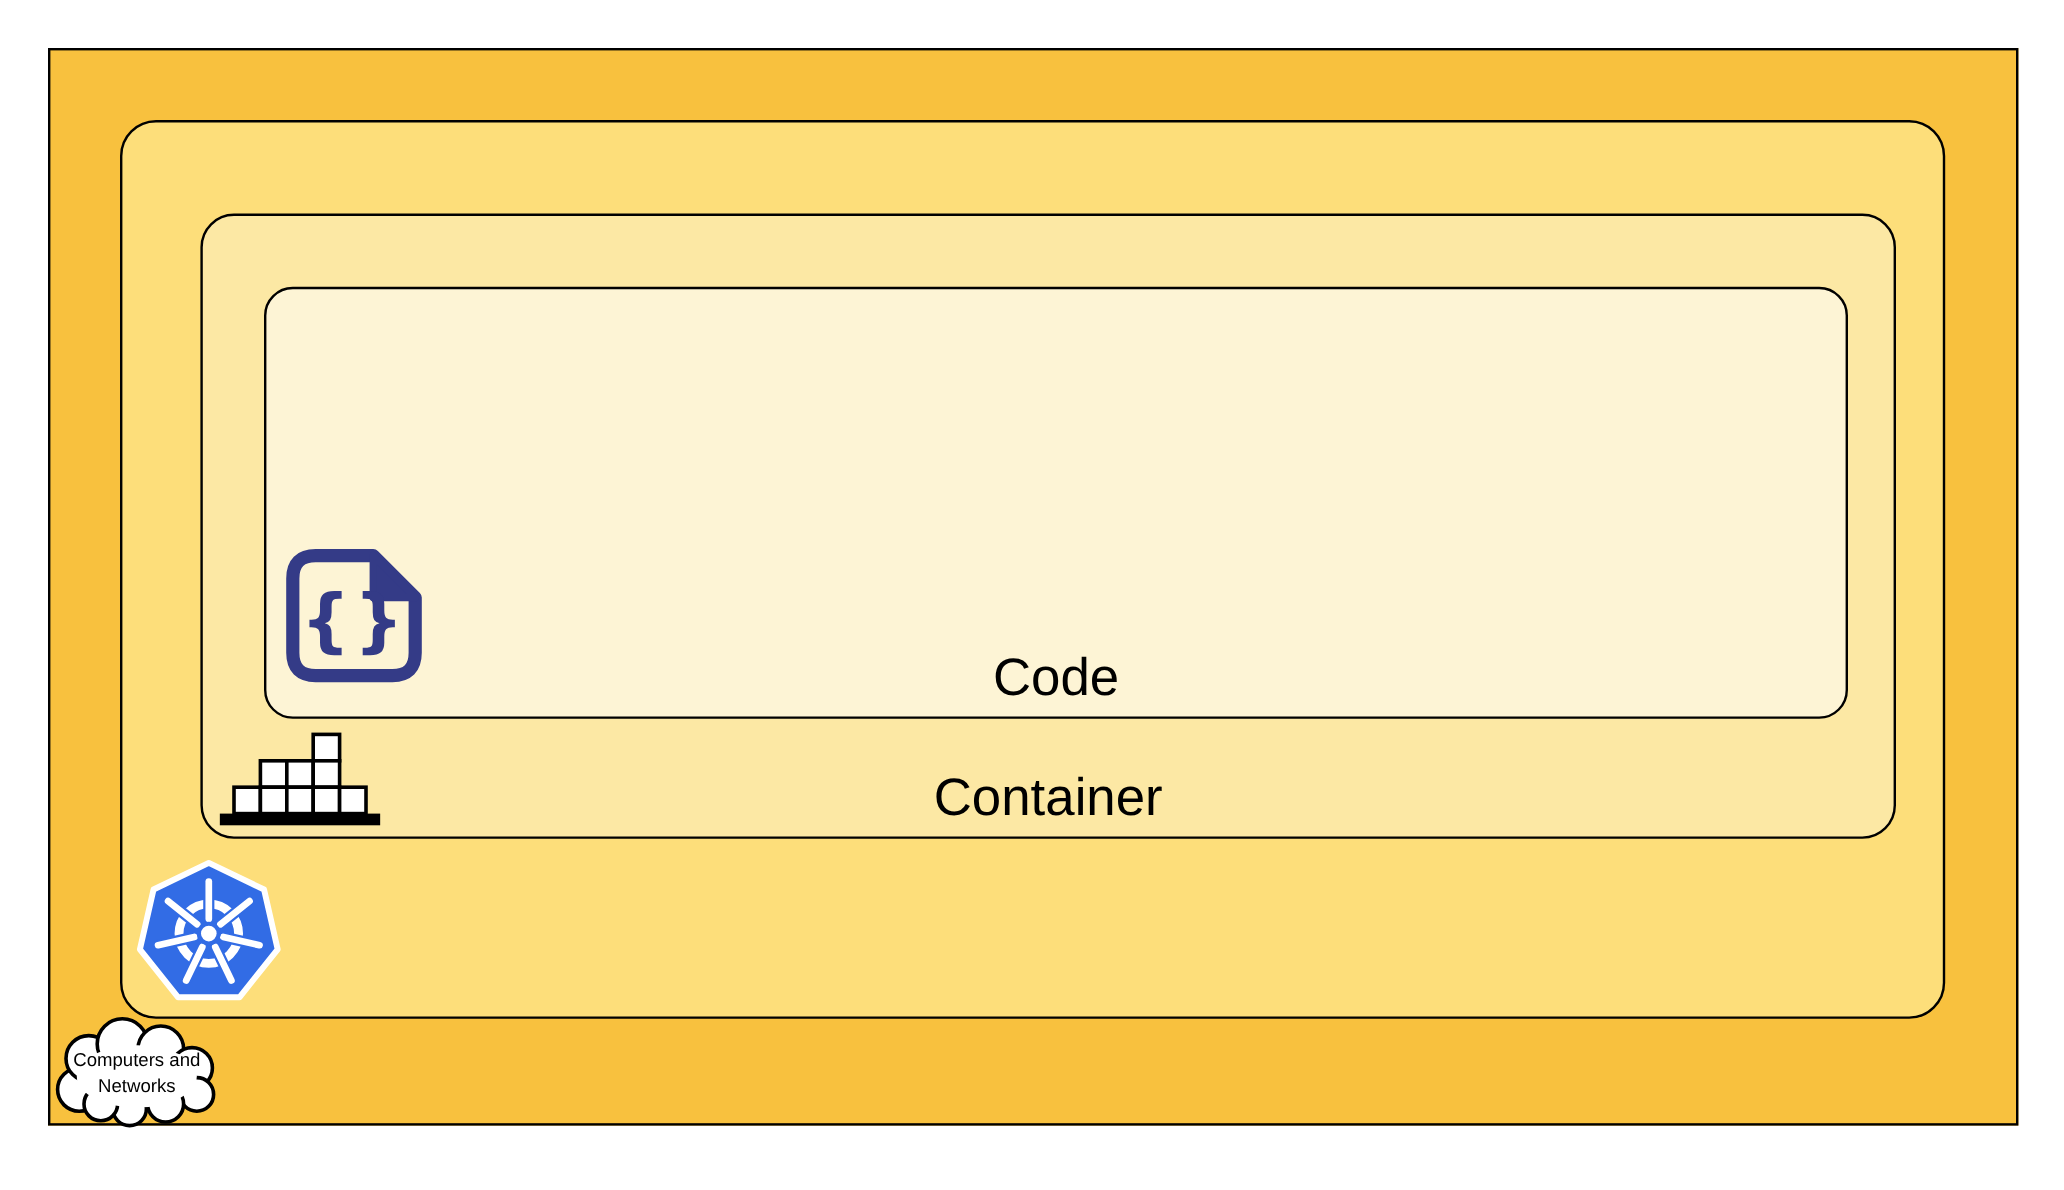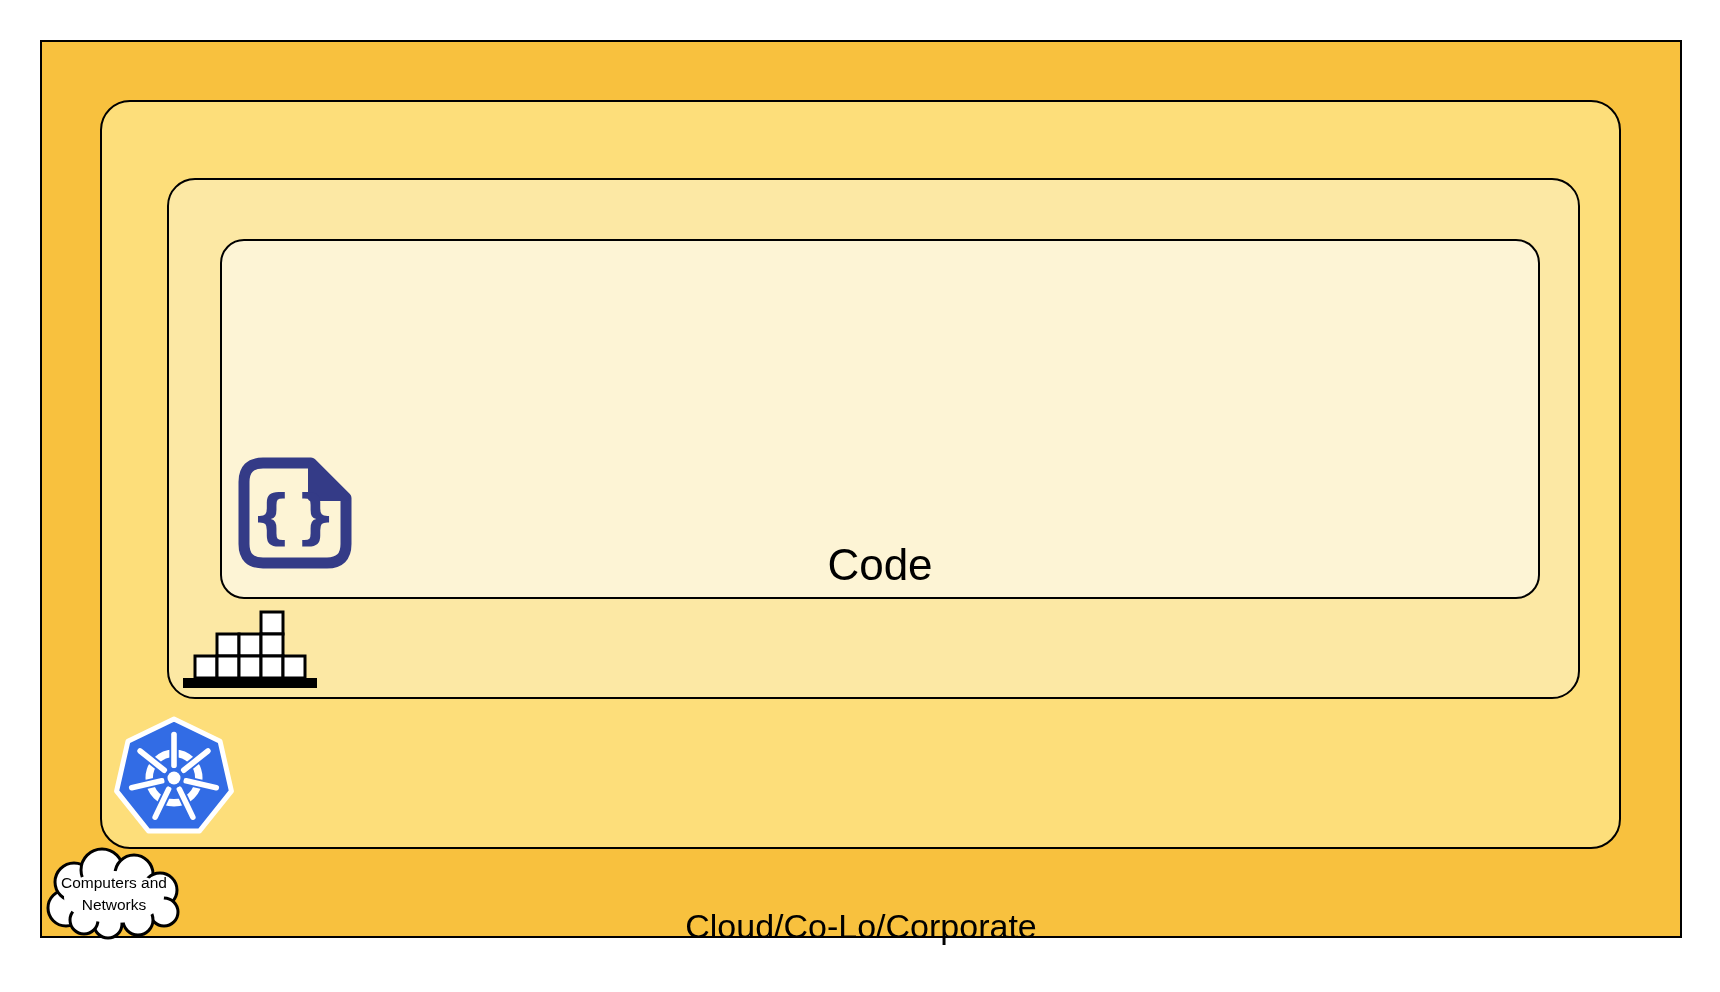--- a/index.html
+++ b/index.html
@@ -93,20 +93,21 @@
             <rect x="56" y="31" width="22" height="22"></rect>
             <rect x="78" y="31" width="22" height="22"></rect>
             <rect x="12" y="53" width="22" height="22"></rect>
             <rect x="34" y="53" width="22" height="22"></rect>
             <rect x="56" y="53" width="22" height="22"></rect>
             <rect x="78" y="53" width="22" height="22"></rect>
             <rect x="100" y="53" width="22" height="22"></rect>
           </g>
           <rect x="0" y="75" width="134" height="10" fill="#000000"></rect>
         </svg>
+        <div class="layer-label">Container</div>
       </div>
 
       <svg class="icon kubernetes-icon" viewBox="0 0 200 200">
         <polygon points="100,5 174.3,40.8 192.6,121.1 141.2,185.6 58.8,185.6 7.4,121.1 25.7,40.8" fill="#326CE5" stroke="#FFFFFF" stroke-width="8" stroke-linejoin="round"></polygon>
         <circle cx="100" cy="100" r="40" fill="none" stroke="#FFFFFF" stroke-width="12"></circle>
         <g stroke="#326CE5" stroke-width="15">
           <line x1="100" y1="80" x2="100" y2="30"></line>
           <line x1="115.6" y1="87.5" x2="154.7" y2="56.4"></line>
           <line x1="119.5" y1="104.5" x2="168.2" y2="115.6"></line>
           <line x1="108.7" y1="118" x2="130.4" y2="163.1"></line>
@@ -122,21 +123,20 @@
           <line x1="91.3" y1="118" x2="69.6" y2="163.1"></line>
           <line x1="80.5" y1="104.5" x2="31.8" y2="115.6"></line>
           <line x1="84.4" y1="87.5" x2="45.3" y2="56.4"></line>
         </g>
         <circle cx="100" cy="100" r="16" fill="#326CE5"></circle>
         <circle cx="100" cy="100" r="10.5" fill="#FFFFFF"></circle>
       </svg>
     </div>
 
     <div class="datacenter-label">
-      <div>Cloud/Co-Lo/Corporate</div>
     </div>
 
     <svg class="icon cloud-icon" viewBox="0 0 146 94">
       <g fill="#FFFFFF" stroke="#000000" stroke-width="3">
         <circle cx="26" cy="62" r="18"></circle>
         <circle cx="34" cy="36" r="19"></circle>
         <circle cx="62" cy="24" r="21"></circle>
         <circle cx="94" cy="28" r="19"></circle>
         <circle cx="120" cy="44" r="17"></circle>
         <circle cx="124" cy="66" r="14"></circle>

